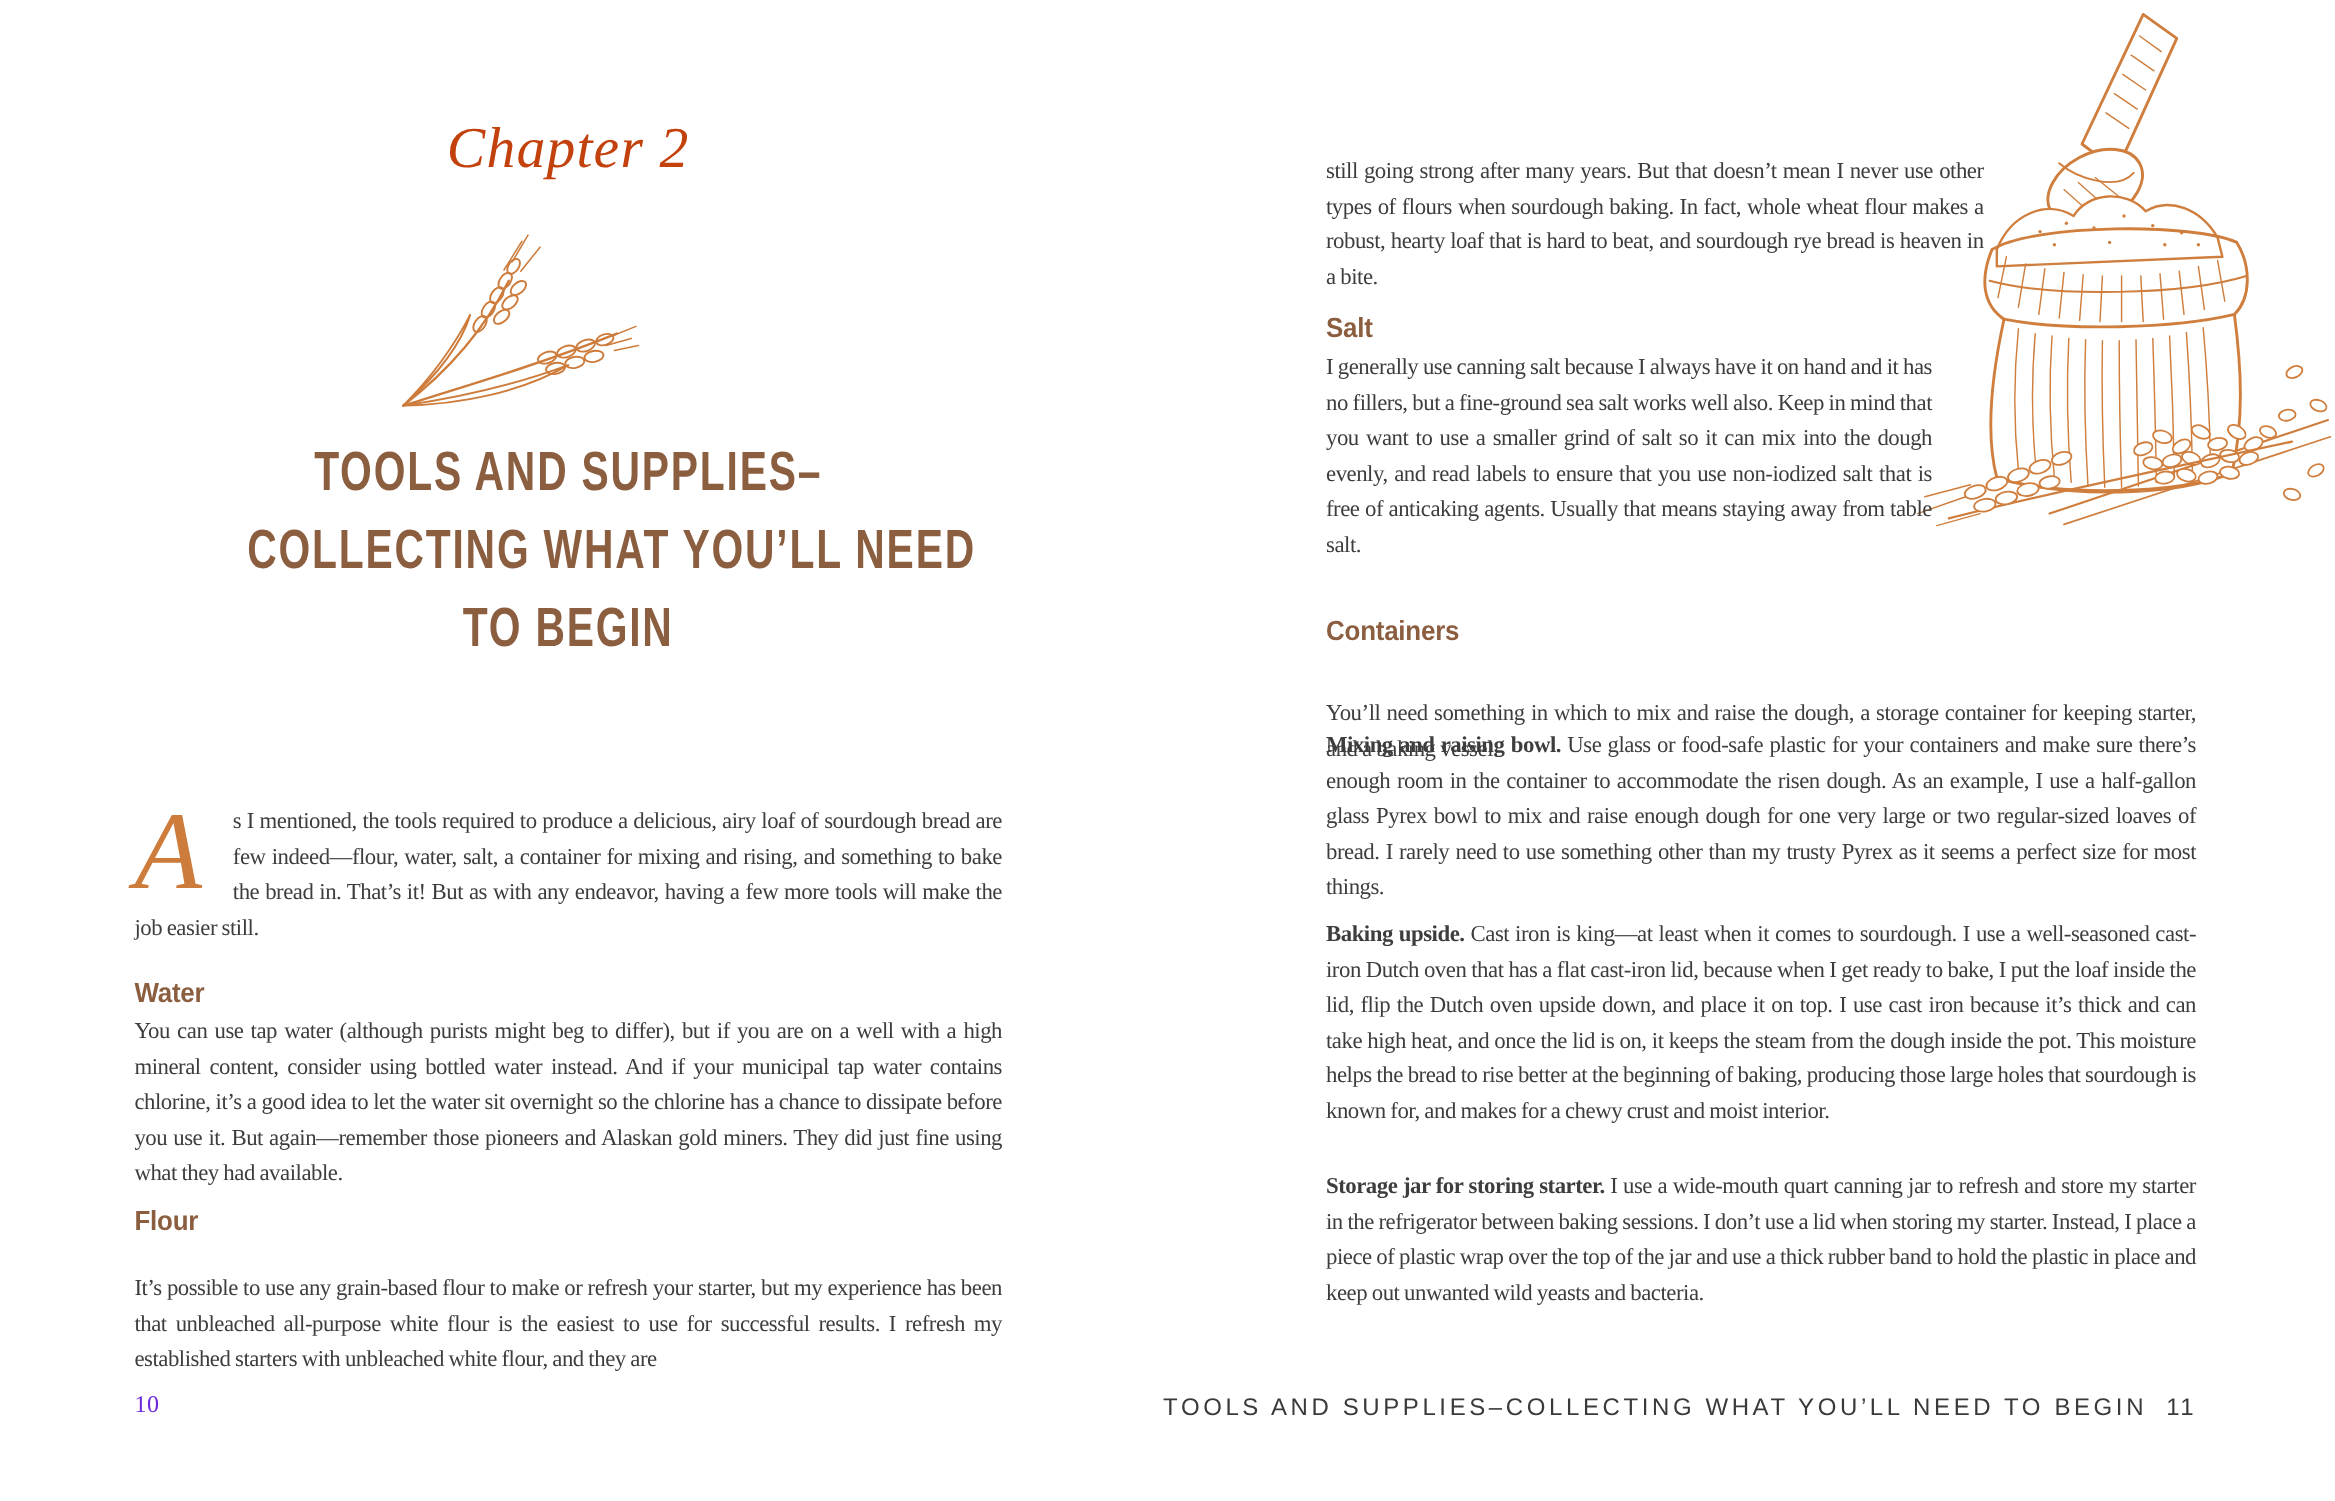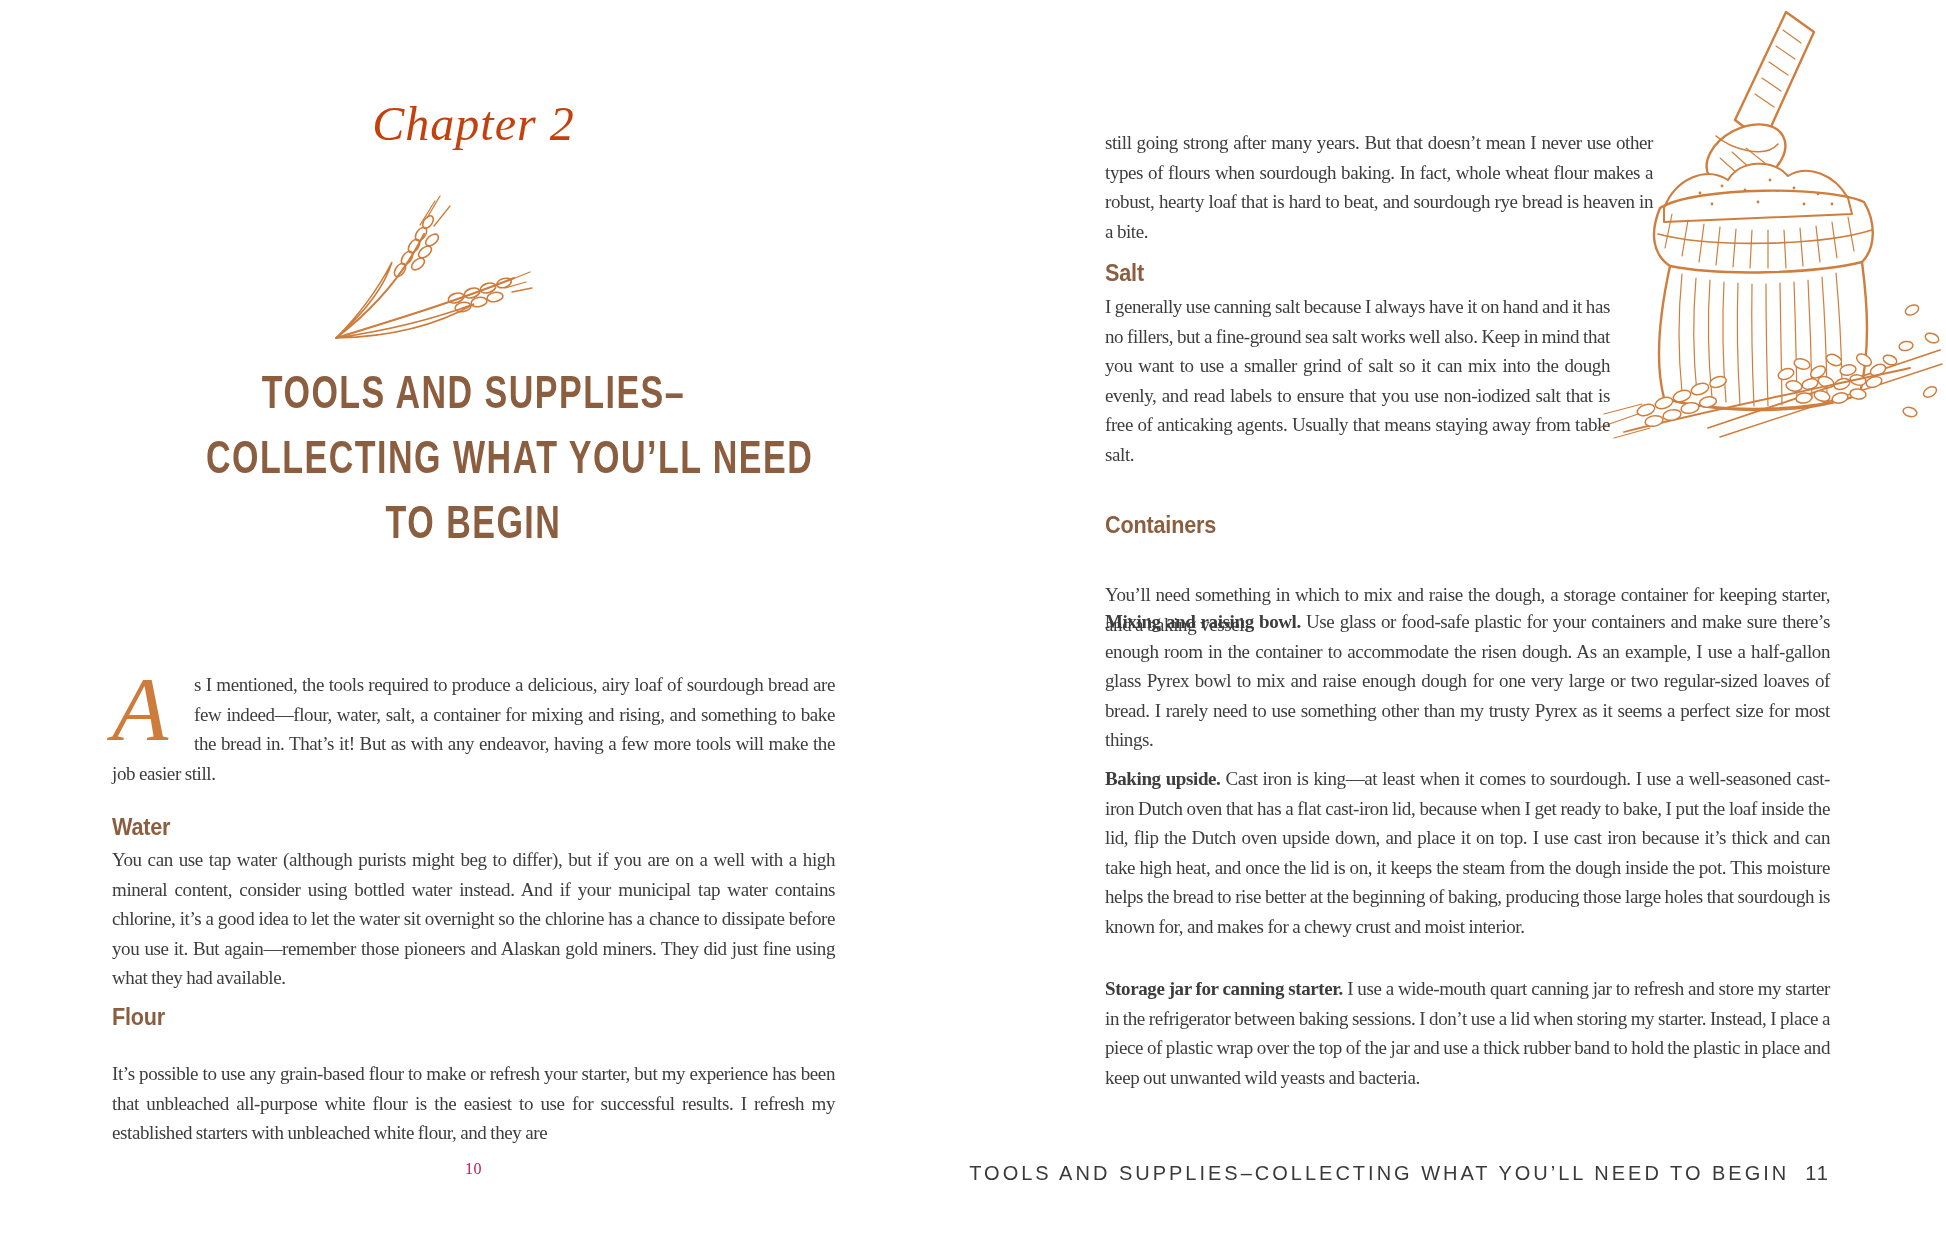--- a/index.html
+++ b/index.html
@@ -16,21 +16,21 @@
   .title-line{font-family:"Liberation Sans",sans-serif;font-weight:700;font-size:46px;
               line-height:65px;color:#8c5e40;text-align:center;letter-spacing:2px;
               transform:scaleX(0.74);transform-origin:center;white-space:nowrap;}
   .body{font-size:19px;line-height:29.5px;text-align:justify;
         letter-spacing:-0.4px;word-spacing:-0.5px;}
   .lead{font-weight:700;margin-top:37px;}
   .sec-head{font-family:"Liberation Sans",sans-serif;font-weight:700;font-size:23px;
             color:#8c5e40;letter-spacing:-0.2px;transform:scaleX(0.94);transform-origin:left;}
   .dropcap{float:left;font:italic 92px/70px "Liberation Serif",serif;color:#cd7c3c;
            width:76px;height:60px;margin:4px 6px 0 0;}
-  .folio{font-size:16px;letter-spacing:0.5px;color:#be185d;text-align:center;}
+  .folio{font-size:20px;letter-spacing:0.5px;color:#6d28d9;text-align:left;}
   .running-foot{font-family:"Liberation Sans",sans-serif;font-size:20px;letter-spacing:3px;
                 color:#3a3a3a;white-space:nowrap;}
   .running-foot .pg{margin-left:16px;letter-spacing:2px;}
   svg{display:block;}
 </style>
 </head>
 <body>
 
 <div id="spread">
 
@@ -234,21 +234,21 @@
 
     <div class="abs body" style="left:132px;top:607px;width:725px;">
       <span class="lead">Mixing and raising bowl.</span>
       <span>Use glass or food-safe plastic for your containers and make sure there’s enough room in the container to accommodate the risen dough. As an example, I use a half-gallon glass Pyrex bowl to mix and raise enough dough for one very large or two regular-sized loaves of bread. I rarely need to use something other than my trusty Pyrex as it seems a perfect size for most things.</span>
     </div>
     <div class="abs body" style="left:132px;top:764px;width:725px;">
       <span class="lead">Baking upside.</span>
       <span>Cast iron is king—at least when it comes to sourdough. I use a well-seasoned cast-iron Dutch oven that has a flat cast-iron lid, because when I get ready to bake, I put the loaf inside the lid, flip the Dutch oven upside down, and place it on top. I use cast iron because it’s thick and can take high heat, and once the lid is on, it keeps the steam from the dough inside the pot. This moisture helps the bread to rise better at the beginning of baking, producing those large holes that sourdough is known for, and makes for a chewy crust and moist interior.</span>
     </div>
     <div class="abs body" style="left:132px;top:974px;width:725px;">
-      <span class="lead">Storage jar for canning starter.</span>
+      <span class="lead">Storage jar for storing starter.</span>
       <span>I use a wide-mouth quart canning jar to refresh and store my starter in the refrigerator between baking sessions. I don’t use a lid when storing my starter. Instead, I place a piece of plastic wrap over the top of the jar and use a thick rubber band to hold the plastic in place and keep out unwanted wild yeasts and bacteria.</span>
     </div>
 
     <div class="abs running-foot" style="right:116px;top:1162px;">
       <span>TOOLS AND SUPPLIES–COLLECTING WHAT YOU’LL NEED TO BEGIN</span><span class="pg">11</span>
     </div>
   </div>
 </div>
 
 </body></html>

